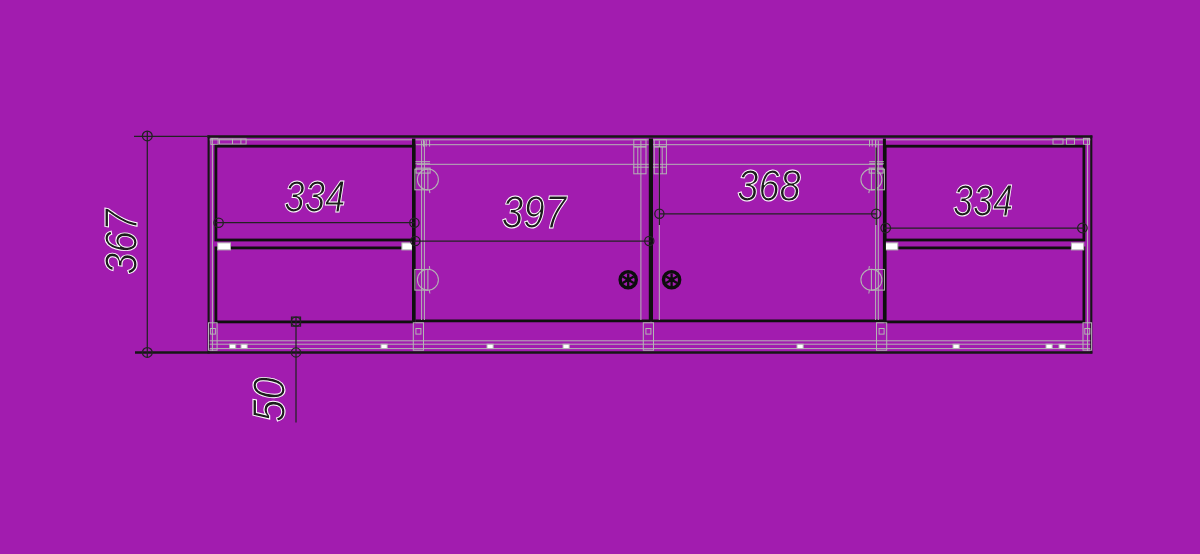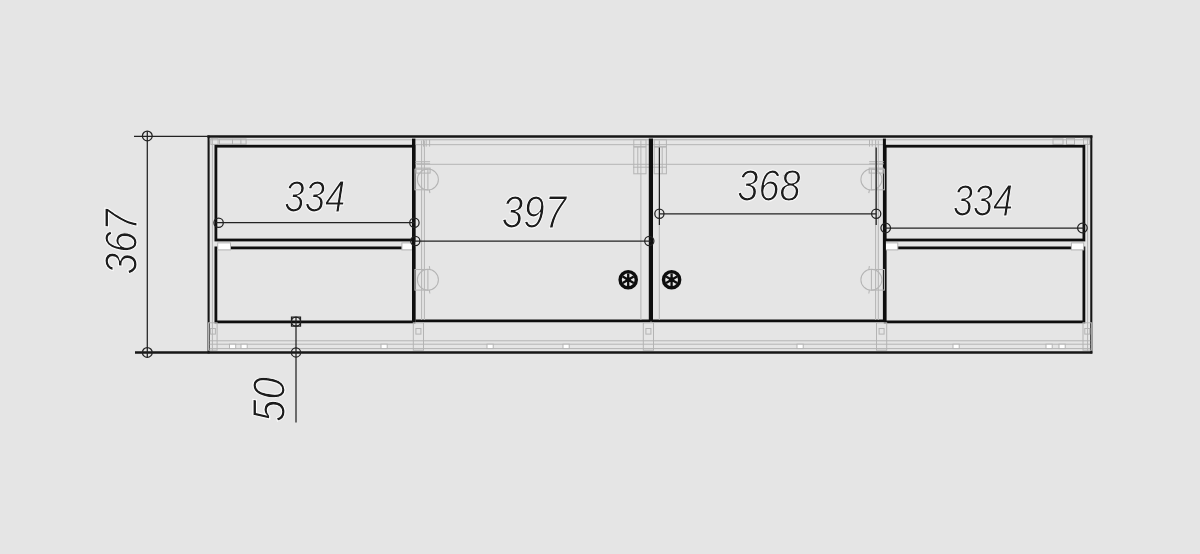--- a/index.html
+++ b/index.html
@@ -1,16 +1,16 @@
 <!DOCTYPE html>
 <html><head>
 <meta charset="utf-8">
 <style>
   html,body{margin:0;padding:0;background:#ffffff;}
-  .page{position:relative;width:1200px;height:554px;background:#e5e5e5;overflow:hidden;}
+  .page{position:relative;width:1200px;height:554px;background:#a21caf;overflow:hidden;}
   svg{position:absolute;left:0;top:0;}
   text{font-family:"Liberation Sans",sans-serif;font-style:italic;fill:#1c1c1c;stroke:#ffffff;stroke-width:1.05;}
 </style>
 </head>
 <body>
 <div class="page">
 <svg width="1200" height="554" viewBox="0 0 1200 554">
 <g fill="none" stroke-linecap="butt">
 
 <g stroke="#161616">

